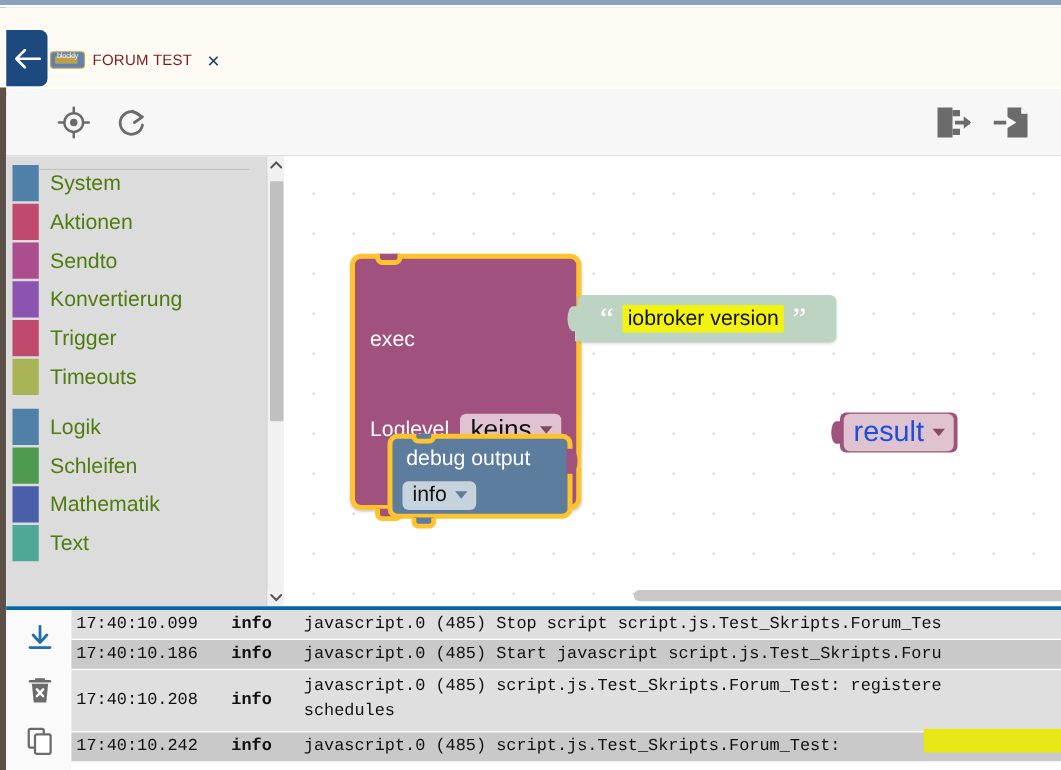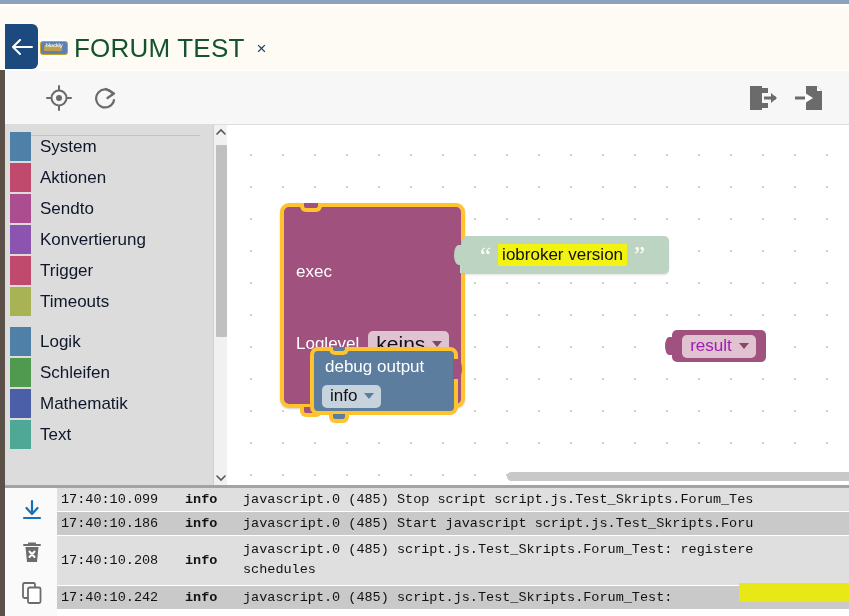--- a/index.html
+++ b/index.html
@@ -49,21 +49,21 @@
   .blockly-badge .bb-inner:before {
     content:""; position:absolute; left:3px; top:3px; width:18px; height:6px;
     background:#cfa43a; opacity:0.85; border-radius:1px;
   }
   .blockly-badge .bb-text {
     position:absolute; left:0; right:0; top:3px;
     font-size:6px; color:#ffffff; text-align:center;
     font-family:"Liberation Sans", sans-serif; letter-spacing:-0.2px;
   }
   .tab-label {
-    font-size:26px; color:#14532d; letter-spacing:0.2px; white-space:nowrap;
+    font-size:12px; color:#7f1d1d; letter-spacing:0.2px; white-space:nowrap;
   }
   .tab-close {
     font-size:17px; color:#1c3f63; margin-left:6px; cursor:pointer; line-height:1;
   }
   .tab-underline {
     position:absolute; left:5px; top:68px; width:203px; height:3px; background:#1c4a7e;
   }
 
   
   .toolbar {
@@ -92,21 +92,21 @@
     background:#dcdcdc;
   }
   .cat-list { position:absolute; left:0; top:6px; width:205px; }
   .cat-row {
     position:relative; height:31px; display:flex; align-items:center;
     padding-left:35px; cursor:pointer;
   }
   .cat-swatch {
     position:absolute; left:5px; top:1px; width:21px; height:29px;
   }
-  .cat-label { font-size:17px; color:#0f172a; white-space:nowrap; }
+  .cat-label { font-size:17px; color:#4d7c0f; white-space:nowrap; }
   .cat-sep { height:9px; }
   .cat-sep-line {
     position:absolute; left:26px; right:10px; top:4px; height:1px; background:#c3c3c3;
   }
 
   
   .fly-scroll {
     position:absolute; left:208px; top:0; width:14px; height:360px;
     background:#f1f1f1; border-left:1px solid #d0d0d0;
   }
@@ -229,28 +229,28 @@
     background:#a0517d; border-radius:5px;
     display:flex; align-items:center; justify-content:center;
   }
   .block-result:before {
     content:""; position:absolute; left:-7px; top:7px; width:8px; height:18px;
     background:#a0517d; border-radius:50% 0 0 50%;
   }
   .dd-result {
     display:inline-flex; align-items:center; gap:7px;
     background:#e0c3d1; border-radius:5px; padding:1px 7px 2px 8px;
-    color:#a21caf; font-size:17px; cursor:pointer;
+    color:#1d4ed8; font-size:23px; cursor:pointer;
   }
   .dd-result .dd-caret { border-top-color:#8a4767; }
 
   
   .log-panel {
     position:absolute; left:5px; top:485px; width:844px; height:131px;
-    background:#ffffff; border-top:3px solid #a3a3a3;
+    background:#ffffff; border-top:3px solid #0369a1;
   }
   .log-tools {
     position:absolute; left:0; top:0; width:52px; height:128px;
     background:#fafafa;
   }
   .log-tool {
     position:absolute; left:12px; width:30px; height:30px;
     display:flex; align-items:center; justify-content:center; cursor:pointer;
   }
   .lt-download { top:8px; }

